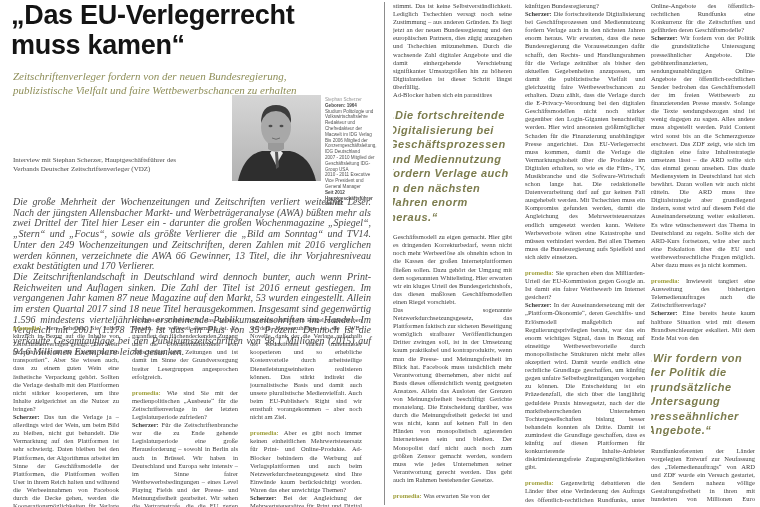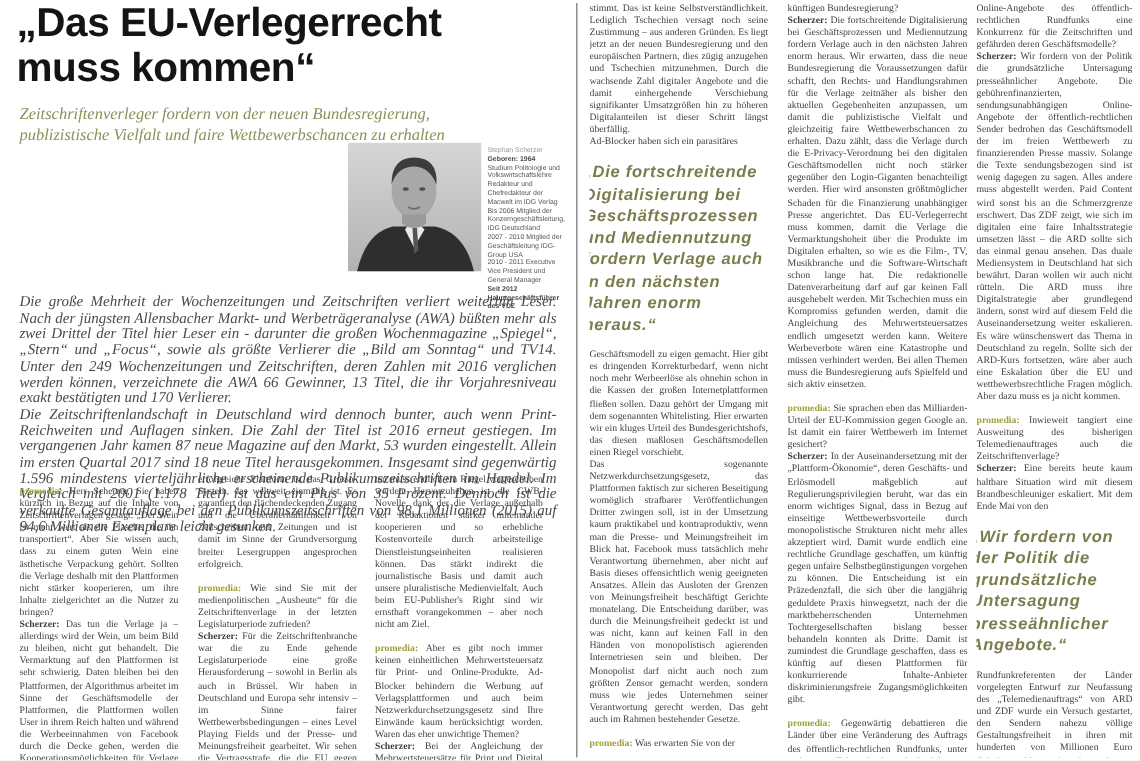--- a/index.html
+++ b/index.html
@@ -36,21 +36,21 @@
   .col4{left:393px;top:2px;width:119px;height:503px;}
   .col5{left:525px;top:2px;width:120px;height:503px;}
   .col6{left:651px;top:2px;width:104px;height:503px;}
   .divider{position:absolute;left:384px;top:2px;width:1px;height:503px;background:#8c8c8c;}
 </style>
 </head>
 <body>
 
 <div class="page">
 
-  <h1 class="headline">„Das EU-Verlegerrecht muss kommen“</h1>
+  <h1 class="headline">„Das EU-Verlegerrecht muss kamen“</h1>
 
   <div class="subtitle">Zeitschriftenverleger fordern von der neuen Bundesregierung, publizistische Vielfalt und faire Wettbewerbschancen zu erhalten</div>
 
   <div class="photo">
     <svg width="89" height="86" viewBox="0 0 89 86" xmlns="http://www.w3.org/2000/svg">
       <defs>
         <linearGradient id="bgGrad" x1="0" y1="0" x2="0" y2="1">
           <stop offset="0" stop-color="#d6d6d6"></stop>
           <stop offset="1" stop-color="#b2b2b2"></stop>
         </linearGradient>
@@ -74,20 +74,21 @@
         <div class="b">Geboren: 1964</div>
         <div>Studium Politologie und Volkswirtschaftslehre</div>
         <div>Redakteur und Chefredakteur der Macwelt im IDG Verlag</div>
         <div>Bis 2006 Mitglied der Konzerngeschäftsleitung, IDG Deutschland</div>
         <div>2007 - 2010 Mitglied der Geschäftsleitung IDG-Group USA</div>
         <div>2010 - 2011 Executive Vice President und General Manager</div>
         <div class="b">Seit 2012 Hauptgeschäftsführer des VDZ</div>
       </div>
   </div>
 
+  <div class="interview-note">Interview mit Stephan Scherzer, Hauptgeschäftsführer des Verbands Deutscher Zeitschriftenverleger (VDZ)</div>
 
   <div class="intro">
       <p>Die große Mehrheit der Wochenzeitungen und Zeitschriften verliert weiterhin Leser. Nach der jüngsten Allensbacher Markt- und Werbeträgeranalyse (AWA) büßten mehr als zwei Drittel der Titel hier Leser ein - darunter die großen Wochenmagazine „Spiegel“, „Stern“ und „Focus“, sowie als größte Verlierer die „Bild am Sonntag“ und TV14. Unter den 249 Wochenzeitungen und Zeitschriften, deren Zahlen mit 2016 verglichen werden können, verzeichnete die AWA 66 Gewinner, 13 Titel, die ihr Vorjahresniveau exakt bestätigten und 170 Verlierer.</p>
       <p>Die Zeitschriftenlandschaft in Deutschland wird dennoch bunter, auch wenn Print-Reichweiten und Auflagen sinken. Die Zahl der Titel ist 2016 erneut gestiegen. Im vergangenen Jahr kamen 87 neue Magazine auf den Markt, 53 wurden eingestellt. Allein im ersten Quartal 2017 sind 18 neue Titel herausgekommen. Insgesamt sind gegenwärtig 1.596 mindestens vierteljährliche erscheinende Publikumszeitschriften im Handel. Im Vergleich mit 2001 (1.178 Titel) ist das ein Plus von 35 Prozent. Dennoch ist die verkaufte Gesamtauflage bei den Publikumszeitschriften von 98,1 Millionen (2015) auf 94,6 Millionen Exemplare leicht gesunken.</p>
     </div>
 
   <div class="divider"></div>
 
   <div class="textcol col1">
       <p class="q-promedia"><span class="lbl promedia">promedia: </span>Herr Scherzer, Sie haben kürzlich in Bezug auf die Inhalte von Zeitschriftenverlagen gesagt: „Der Wein ist mehr wert als die Flasche, die ihn transportiert“. Aber Sie wissen auch, dass zu einem guten Wein eine ästhetische Verpackung gehört. Sollten die Verlage deshalb mit den Plattformen nicht stärker kooperieren, um ihre Inhalte zielgerichtet an die Nutzer zu bringen?</p>

